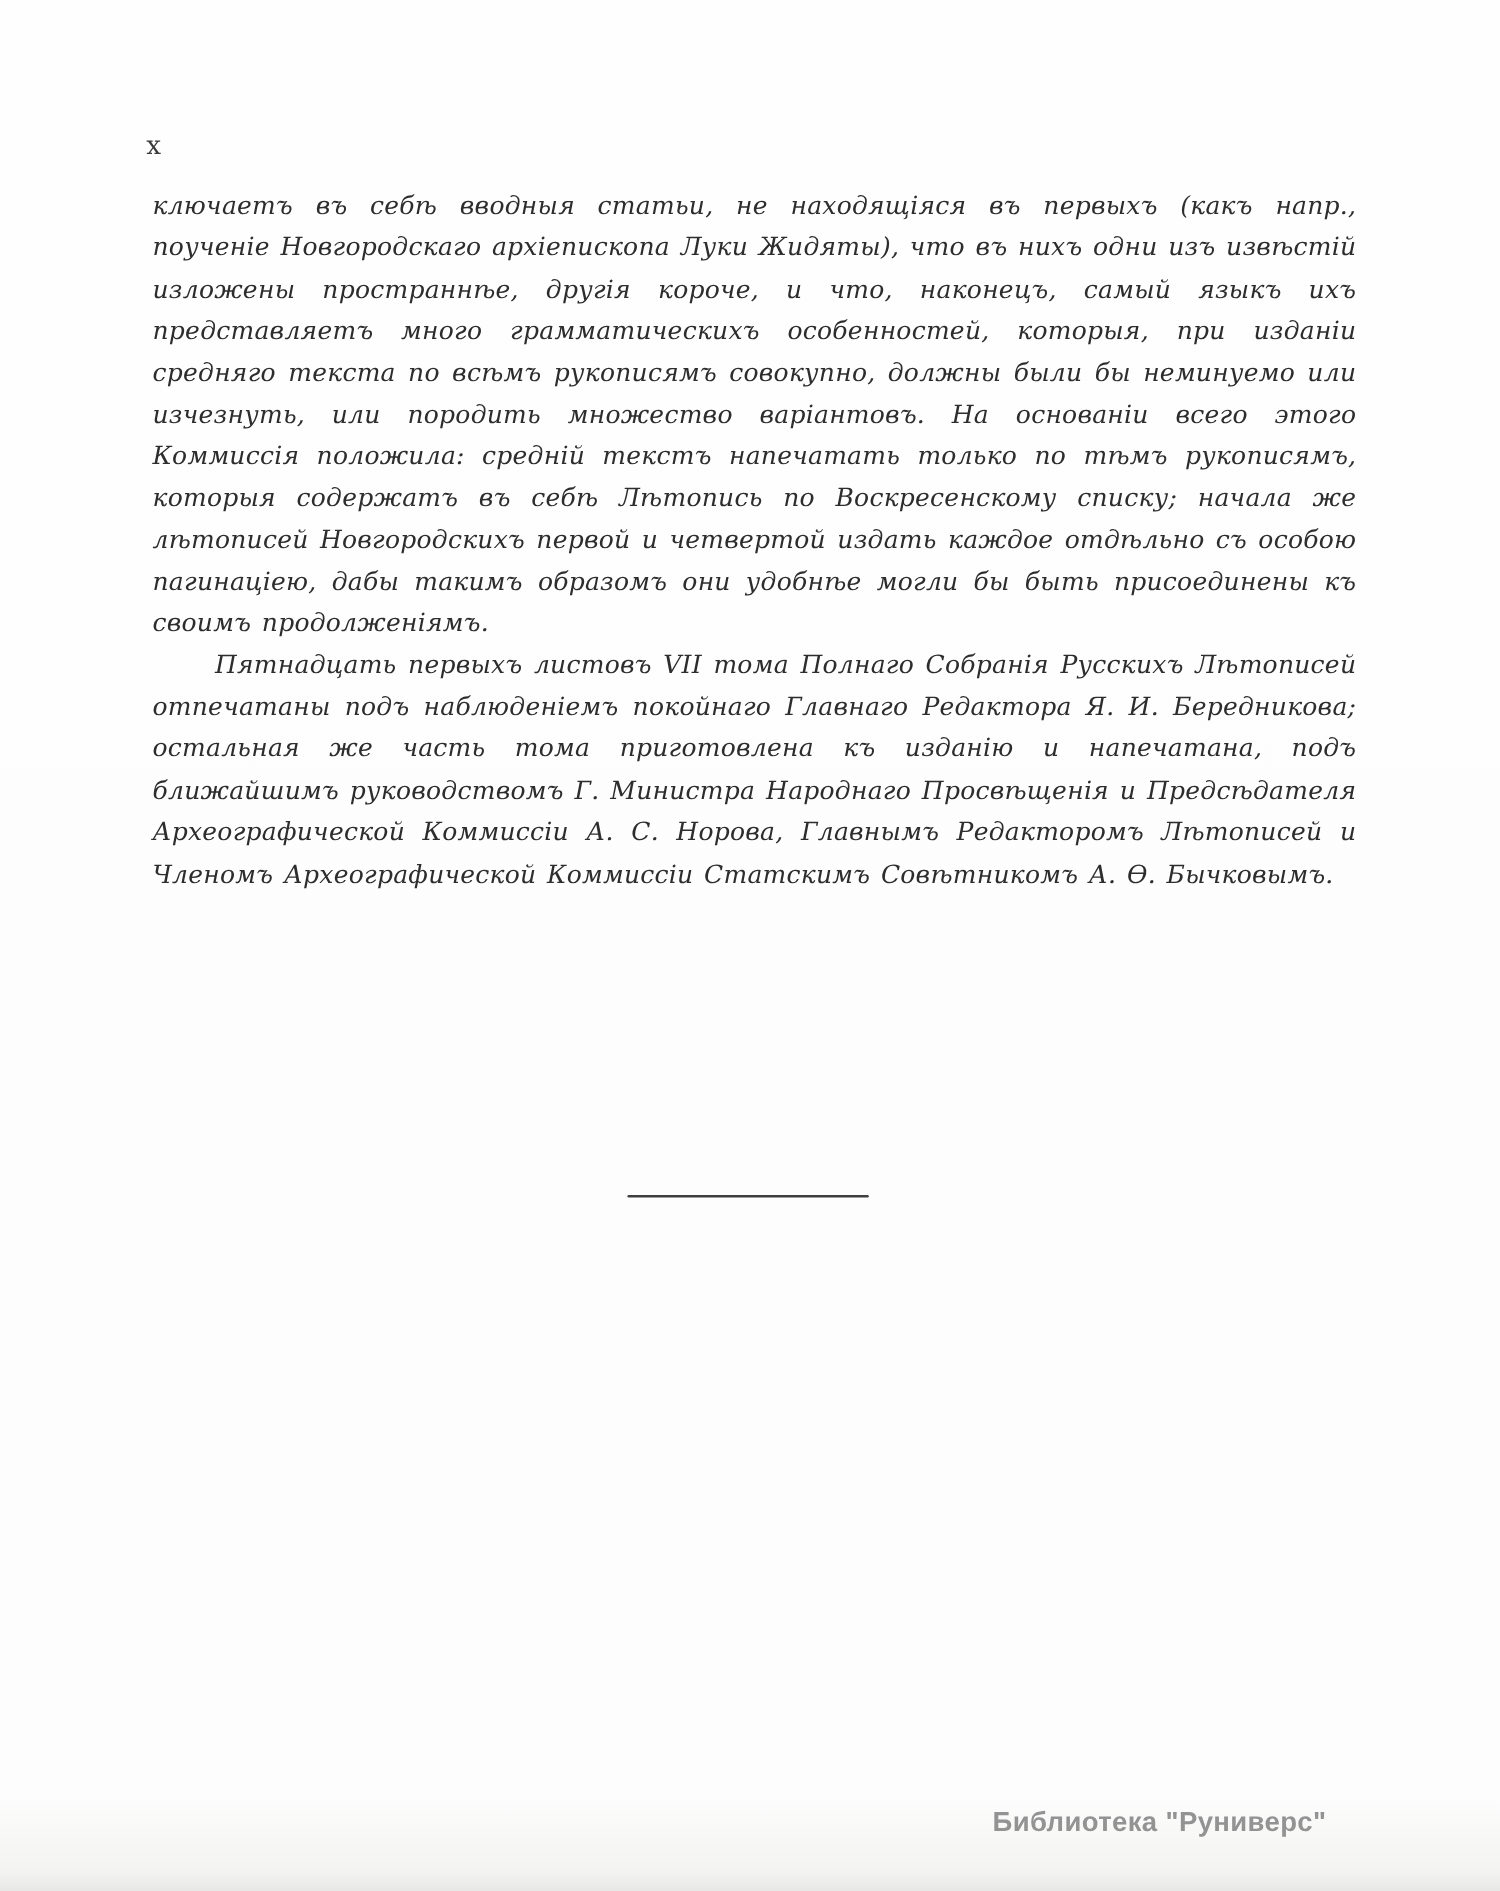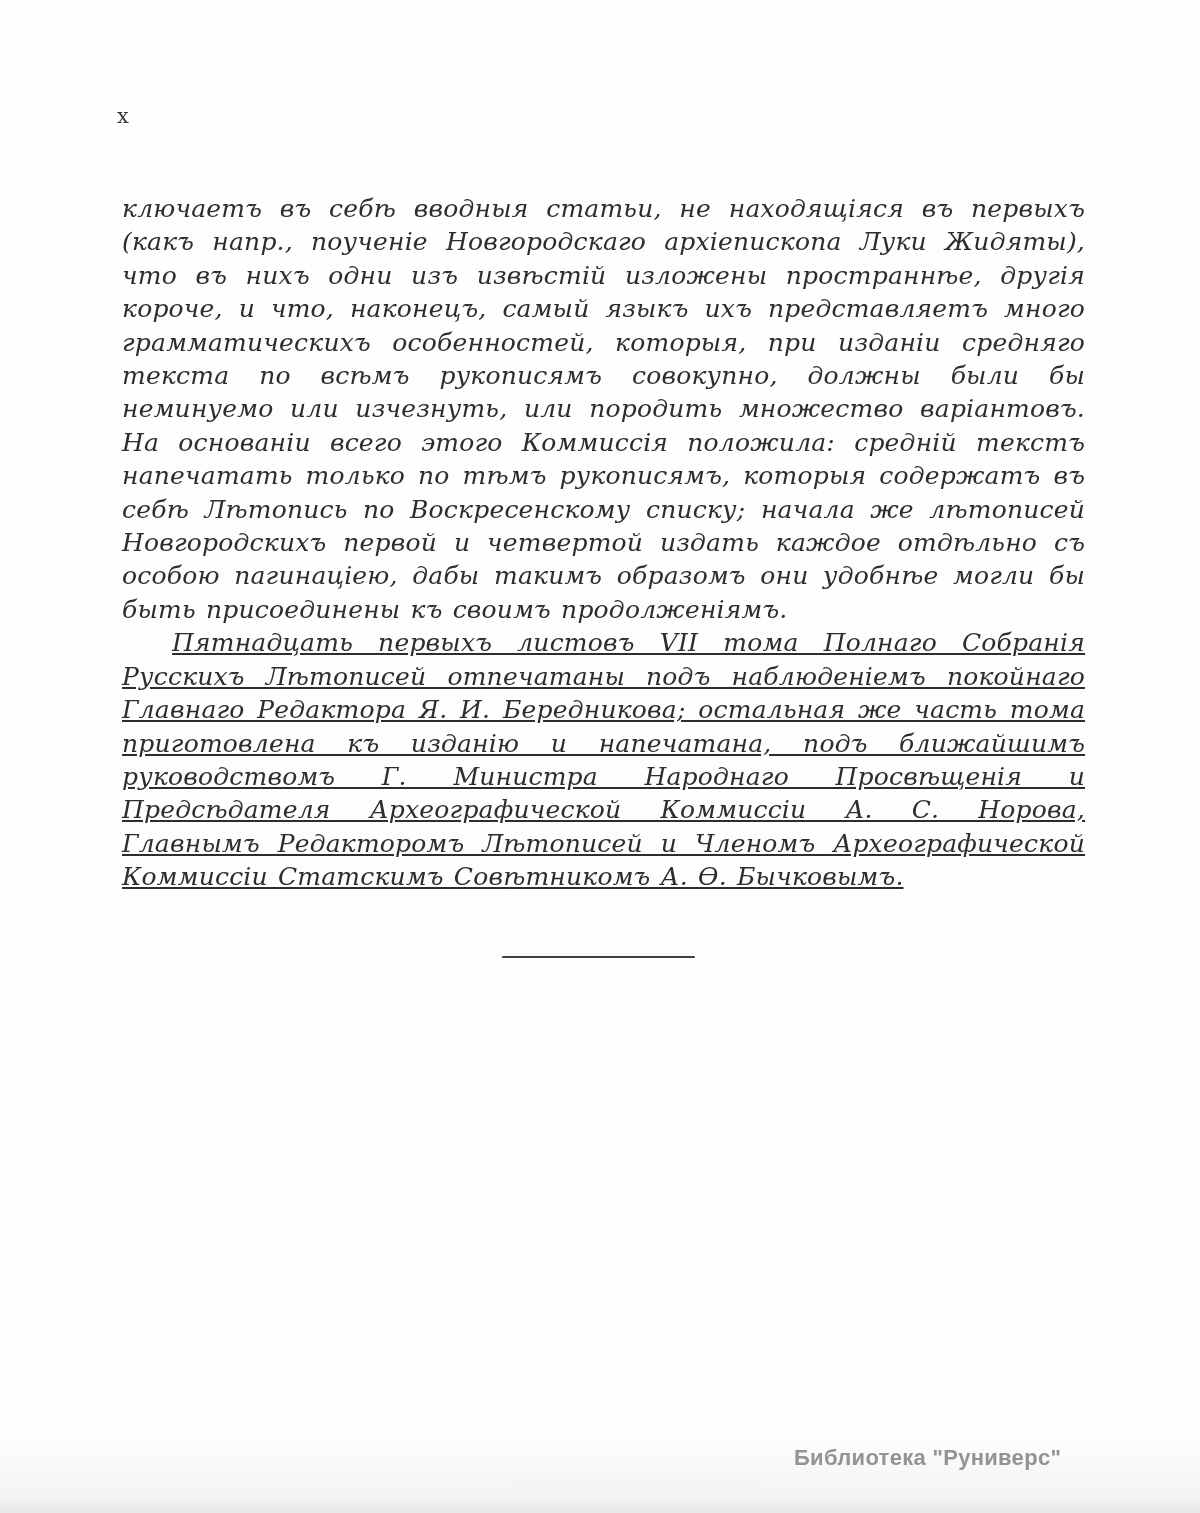--- a/index.html
+++ b/index.html
@@ -27,33 +27,31 @@
       font-style: normal;
       color: #3a3a3a;
     }
     .text-block {
       position: absolute;
       left: 122px;
       top: 148px;
       width: 963px;
       color: #2d2d2d;
       font-style: italic;
-      font-size: 25px;
+      font-size: 20px;
       line-height: 33.4px;
       text-align: justify;
       letter-spacing: 0.2px;
       word-spacing: 2px;
-      margin-top: 44px;
     }
     .text-block p {
       margin: 0;
     }
     .text-block p + p {
       text-indent: 50px;
-      text-decoration: underline;
     }
     .divider {
       position: absolute;
       left: 502px;
       top: 956px;
       width: 193px;
       height: 2px;
       background: #3f3f3f;
       border-radius: 1px;
     }

